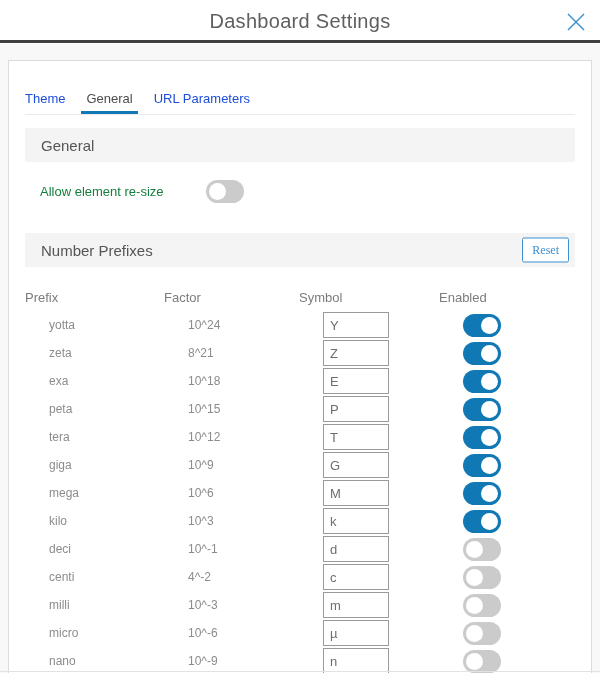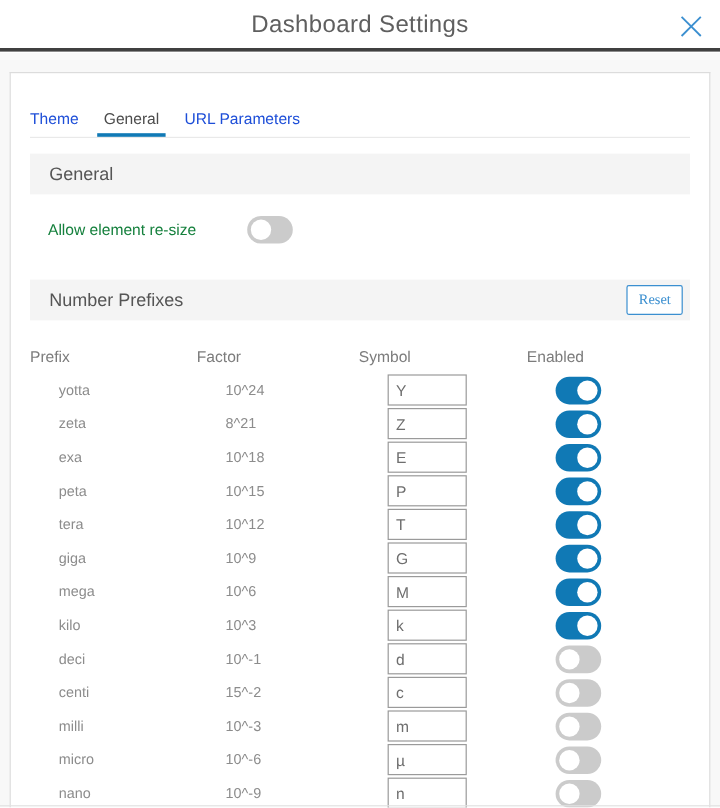--- a/index.html
+++ b/index.html
@@ -309,21 +309,21 @@
     </div>
     <div>
       <div class="toggle off">
         <div class="knob"></div>
       </div>
     </div>
   </div>
 
   <div class="t-row">
     <div>centi</div>
-    <div>15^-2</div>
+    <div>4^-2</div>
     <div>
       <input class="symbol-input" type="text" value="c" style="">
     </div>
     <div>
       <div class="toggle off">
         <div class="knob"></div>
       </div>
     </div>
   </div>
 

